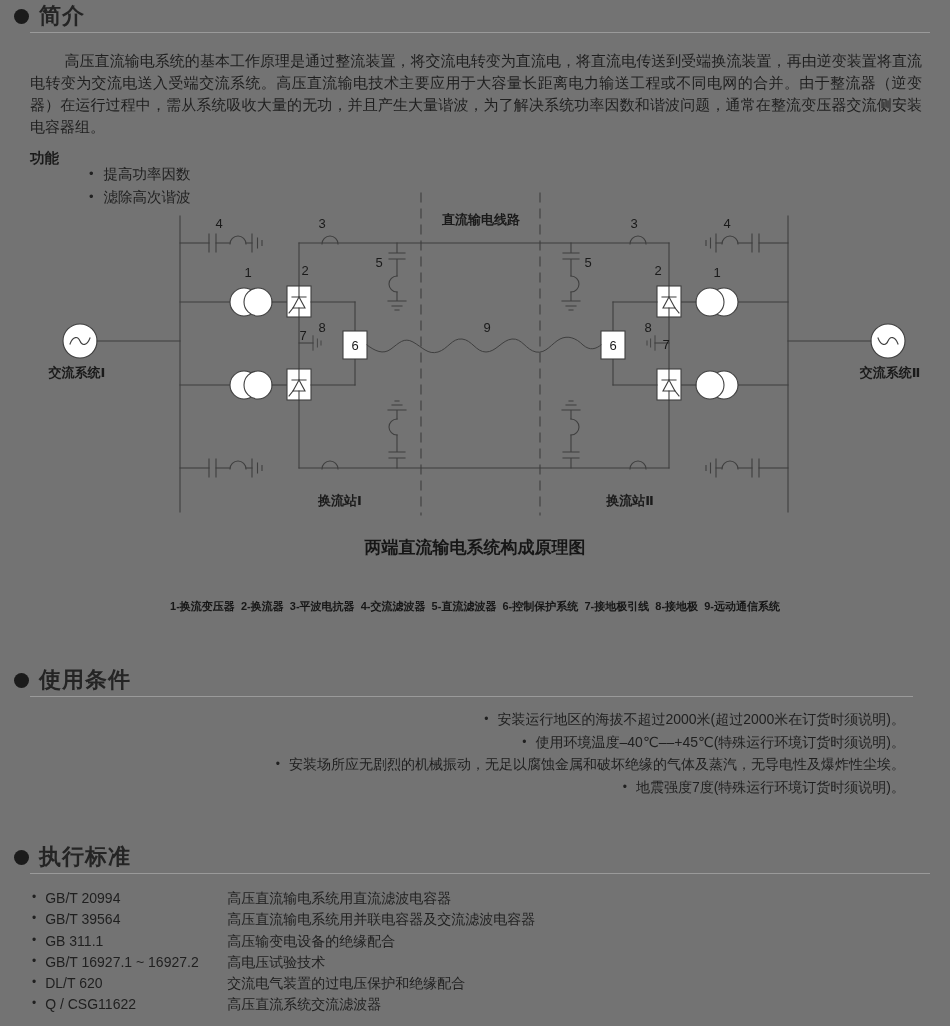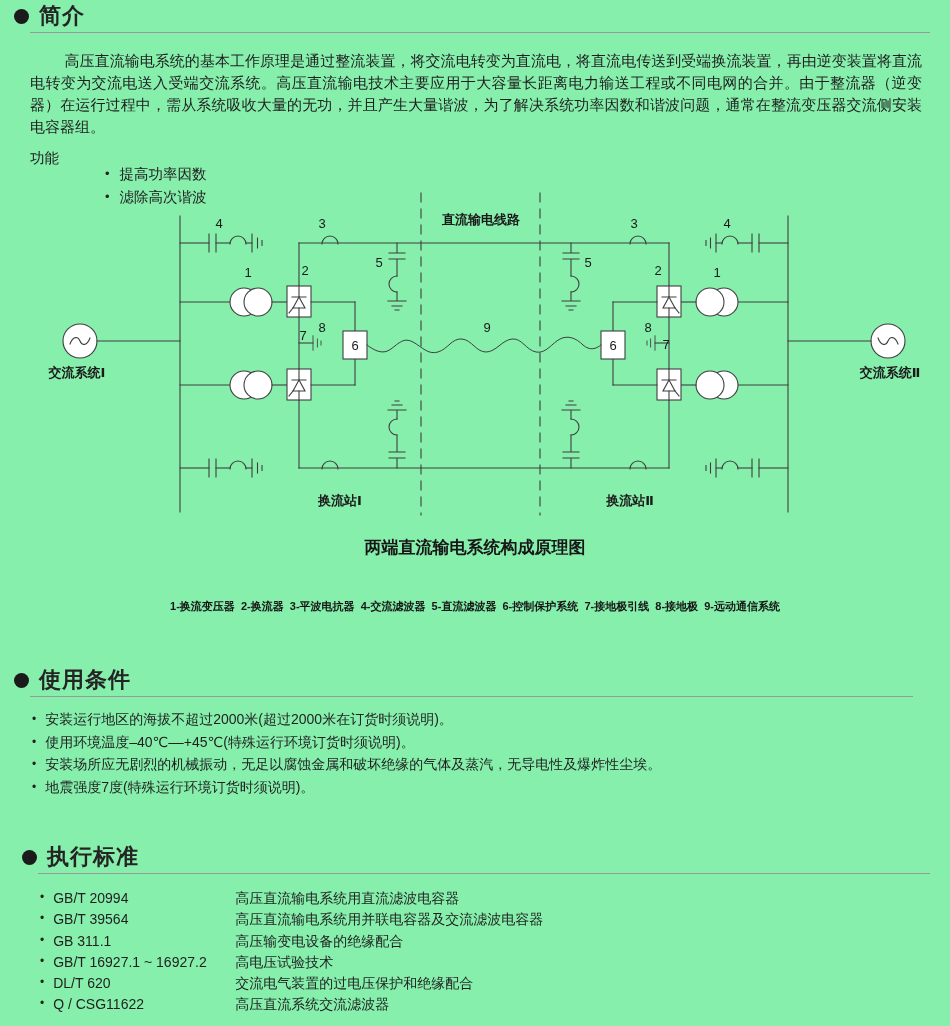--- a/index.html
+++ b/index.html
@@ -1,44 +1,44 @@
 <!DOCTYPE html>
 <html><head>
 <meta charset="utf-8">
 <style>
   html,body{margin:0;padding:0;background:#fff;}
   .page{
-    position:relative;width:950px;height:1026px;margin:0 auto;background:#86efac;
+    position:relative;width:950px;height:1026px;margin:0 auto;background:#737373;
     font-family:"Liberation Sans","DejaVu Sans",sans-serif;color:#212121;overflow:hidden;
   }
   
   .sec-head{display:flex;align-items:center;height:28px;padding-left:14px;}
   .dot{width:15px;height:15px;border-radius:50%;background:#1b1b1b;flex:0 0 auto;}
   .sec-title{margin:0 0 0 10px;font-size:22px;font-weight:bold;color:#242424;letter-spacing:1px;}
   .rule{height:0;border-bottom:1px solid #9a9a9a;margin:2px 20px 0 30px;}
   
   #sec-intro{position:absolute;top:2px;left:0;right:0;}
   .para{margin:17px 28px 0 30px;font-size:15px;line-height:22px;text-align:justify;
         text-indent:2.3em;color:#1f1f1f;}
   .features{display:flex;margin:9px 0 0 30px;font-size:14.5px;line-height:22px;}
-  .f-label{font-weight:normal;margin-right:30px;color:#1a1a1a;}
+  .f-label{font-weight:bold;margin-right:14px;color:#1a1a1a;}
   .f-list{list-style:none;margin:16px;padding:0;}
   .f-list li::before{content:"•";margin-right:10px;font-size:13px;position:relative;top:-1px;}
   
   #figure-svg{position:absolute;top:185px;left:0;}
   #figure-caption{position:absolute;top:536px;left:0;width:950px;text-align:center;
         box-sizing:border-box;font-size:17px;font-weight:bold;color:#161616;}
   #figure-legend{position:absolute;top:599px;left:0;width:950px;text-align:center;
         font-size:11px;font-weight:bold;color:#161616;white-space:pre-wrap;}
   
   #sec-conditions{position:absolute;top:666px;left:0;right:17px;}
-  .cond-list{list-style:none;margin:12px 28px 0 32px;padding:0;font-size:14px;line-height:21.5px;color:#1f1f1f;}
+  .cond-list{list-style:none;margin:12px 28px 0 32px;padding:0;font-size:14px;line-height:21.5px;color:#1f1f1f;text-align:right;}
   .cond-list li::before{content:"•";margin-right:9px;font-size:12px;position:relative;top:-1px;}
   
-  #sec-standards{position:absolute;top:843px;left:8px;right:0;}
+  #sec-standards{position:absolute;top:843px;left:0;right:0;}
   .std-list{margin:14px 28px 0 32px;font-size:14px;line-height:21.3px;color:#1f1f1f;}
   .std-row{display:flex;}
   .std-row .b{margin-right:9px;font-size:12px;position:relative;top:-1px;}
   .std-code{width:182px;flex:0 0 auto;}
   .std-desc{flex:1;}
   
   text{fill:#1a1a1a;stroke:none;font-family:"Liberation Sans","DejaVu Sans",sans-serif;}
   .num{font-size:13px;}
   .zh{font-size:13px;font-weight:bold;}
 </style>

